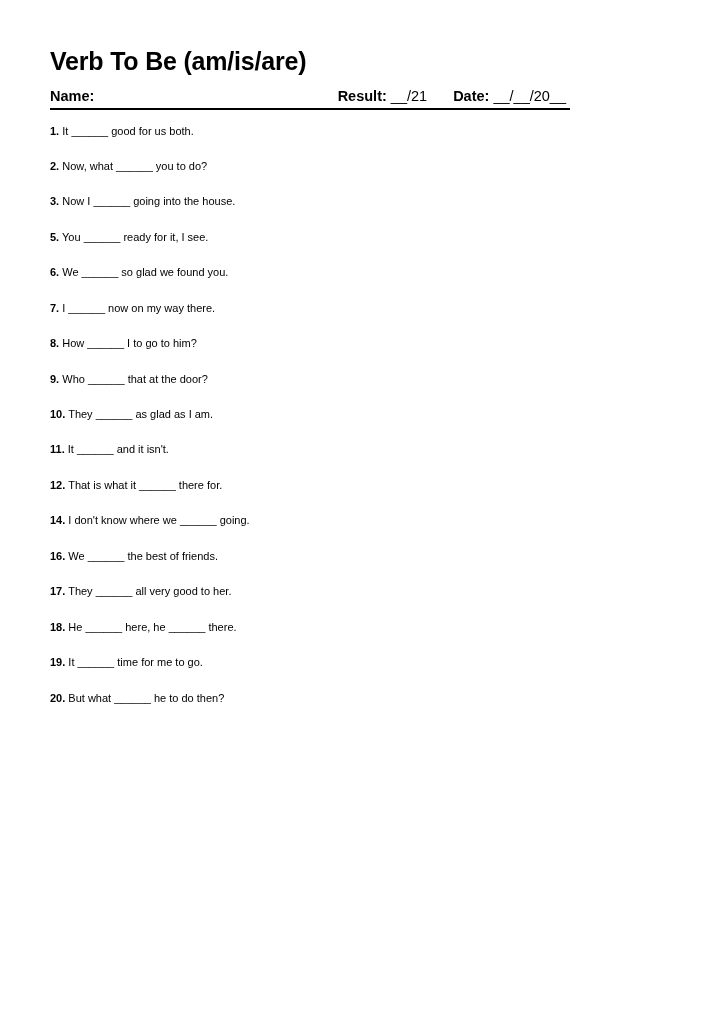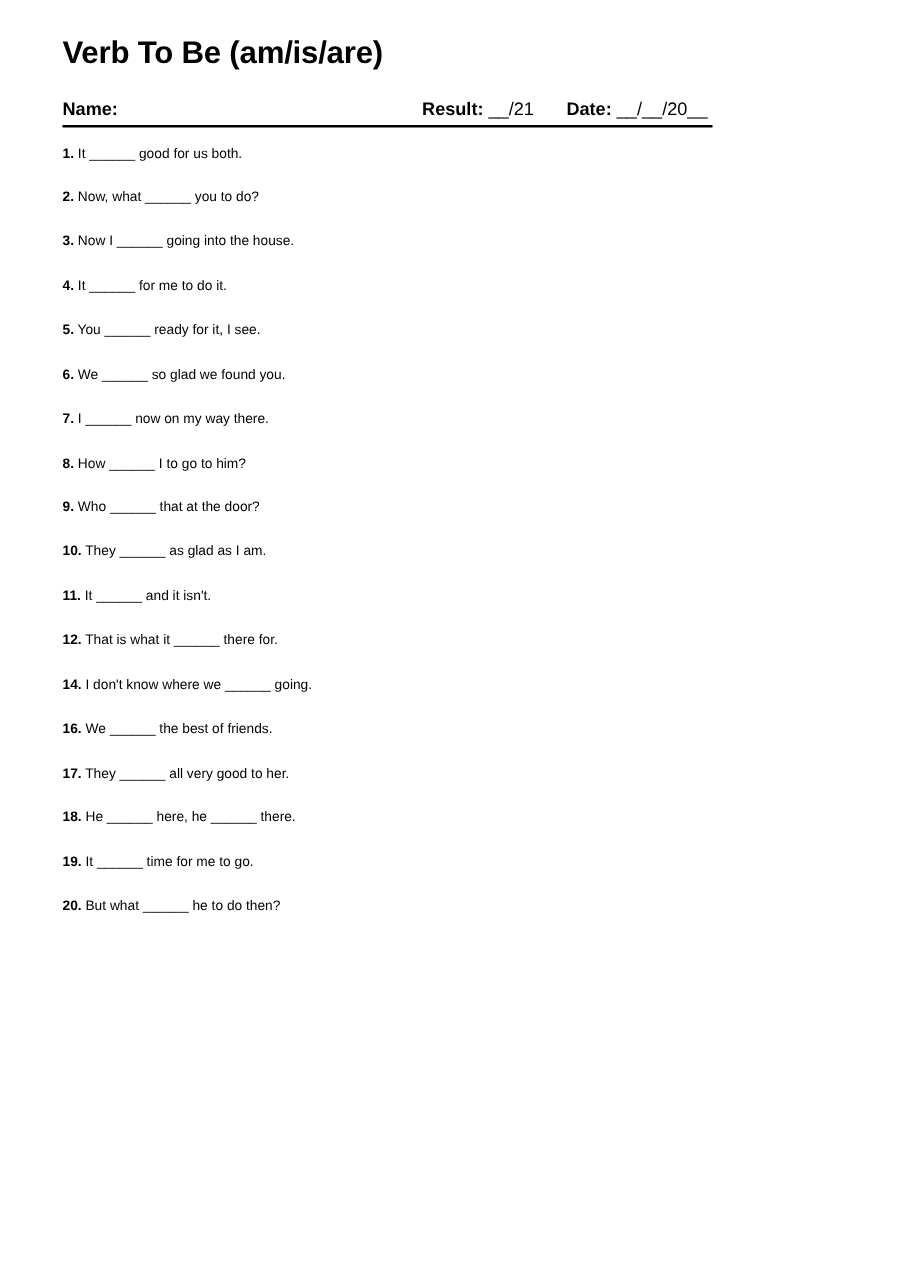--- a/index.html
+++ b/index.html
@@ -11,21 +11,21 @@
     width: 720px;
     height: 1018px;
     font-family: "Liberation Sans", sans-serif;
     color: #000000;
     overflow: hidden;
   }
   .page {
     width: 620px;
     height: 1018px;
     box-sizing: border-box;
-    padding: 25px 46px 0 46px;
+    padding: 44px 46px 0 46px;
     position: relative;
   }
   .worksheet-title {
     font-size: 25px;
     font-weight: bold;
     letter-spacing: -0.2px;
     margin: 4px 0 12px 4px;
     line-height: 1.1;
   }
   .meta-row {
@@ -45,21 +45,20 @@
   .meta-result {
     flex: 0 0 auto;
     margin-right: 26px;
   }
   .meta-result .val,
   .meta-date .val {
     font-weight: normal;
   }
   .meta-date {
     flex: 0 0 auto;
-    margin-top: 11px;
   }
   .rule {
     border: none;
     border-top: 2px solid #000;
     margin: 0 4px 14px 4px;
   }
   .questions {
     margin: 0 4px;
   }
   .q {
@@ -102,24 +101,20 @@
       <span class="num">1.</span>
       <span class="txt">It ______ good for us both.</span>
     </div>
     <div class="q">
       <span class="num">2.</span>
       <span class="txt">Now, what ______ you to do?</span>
     </div>
     <div class="q">
       <span class="num">3.</span>
       <span class="txt">Now I ______ going into the house.</span>
-    </div>
-    <div class="q">
-      <span class="num">4.</span>
-      <span class="txt">It ______ for me to do it.</span>
     </div>
     <div class="q">
       <span class="num">5.</span>
       <span class="txt">You ______ ready for it, I see.</span>
     </div>
     <div class="q">
       <span class="num">6.</span>
       <span class="txt">We ______ so glad we found you.</span>
     </div>
     <div class="q">

